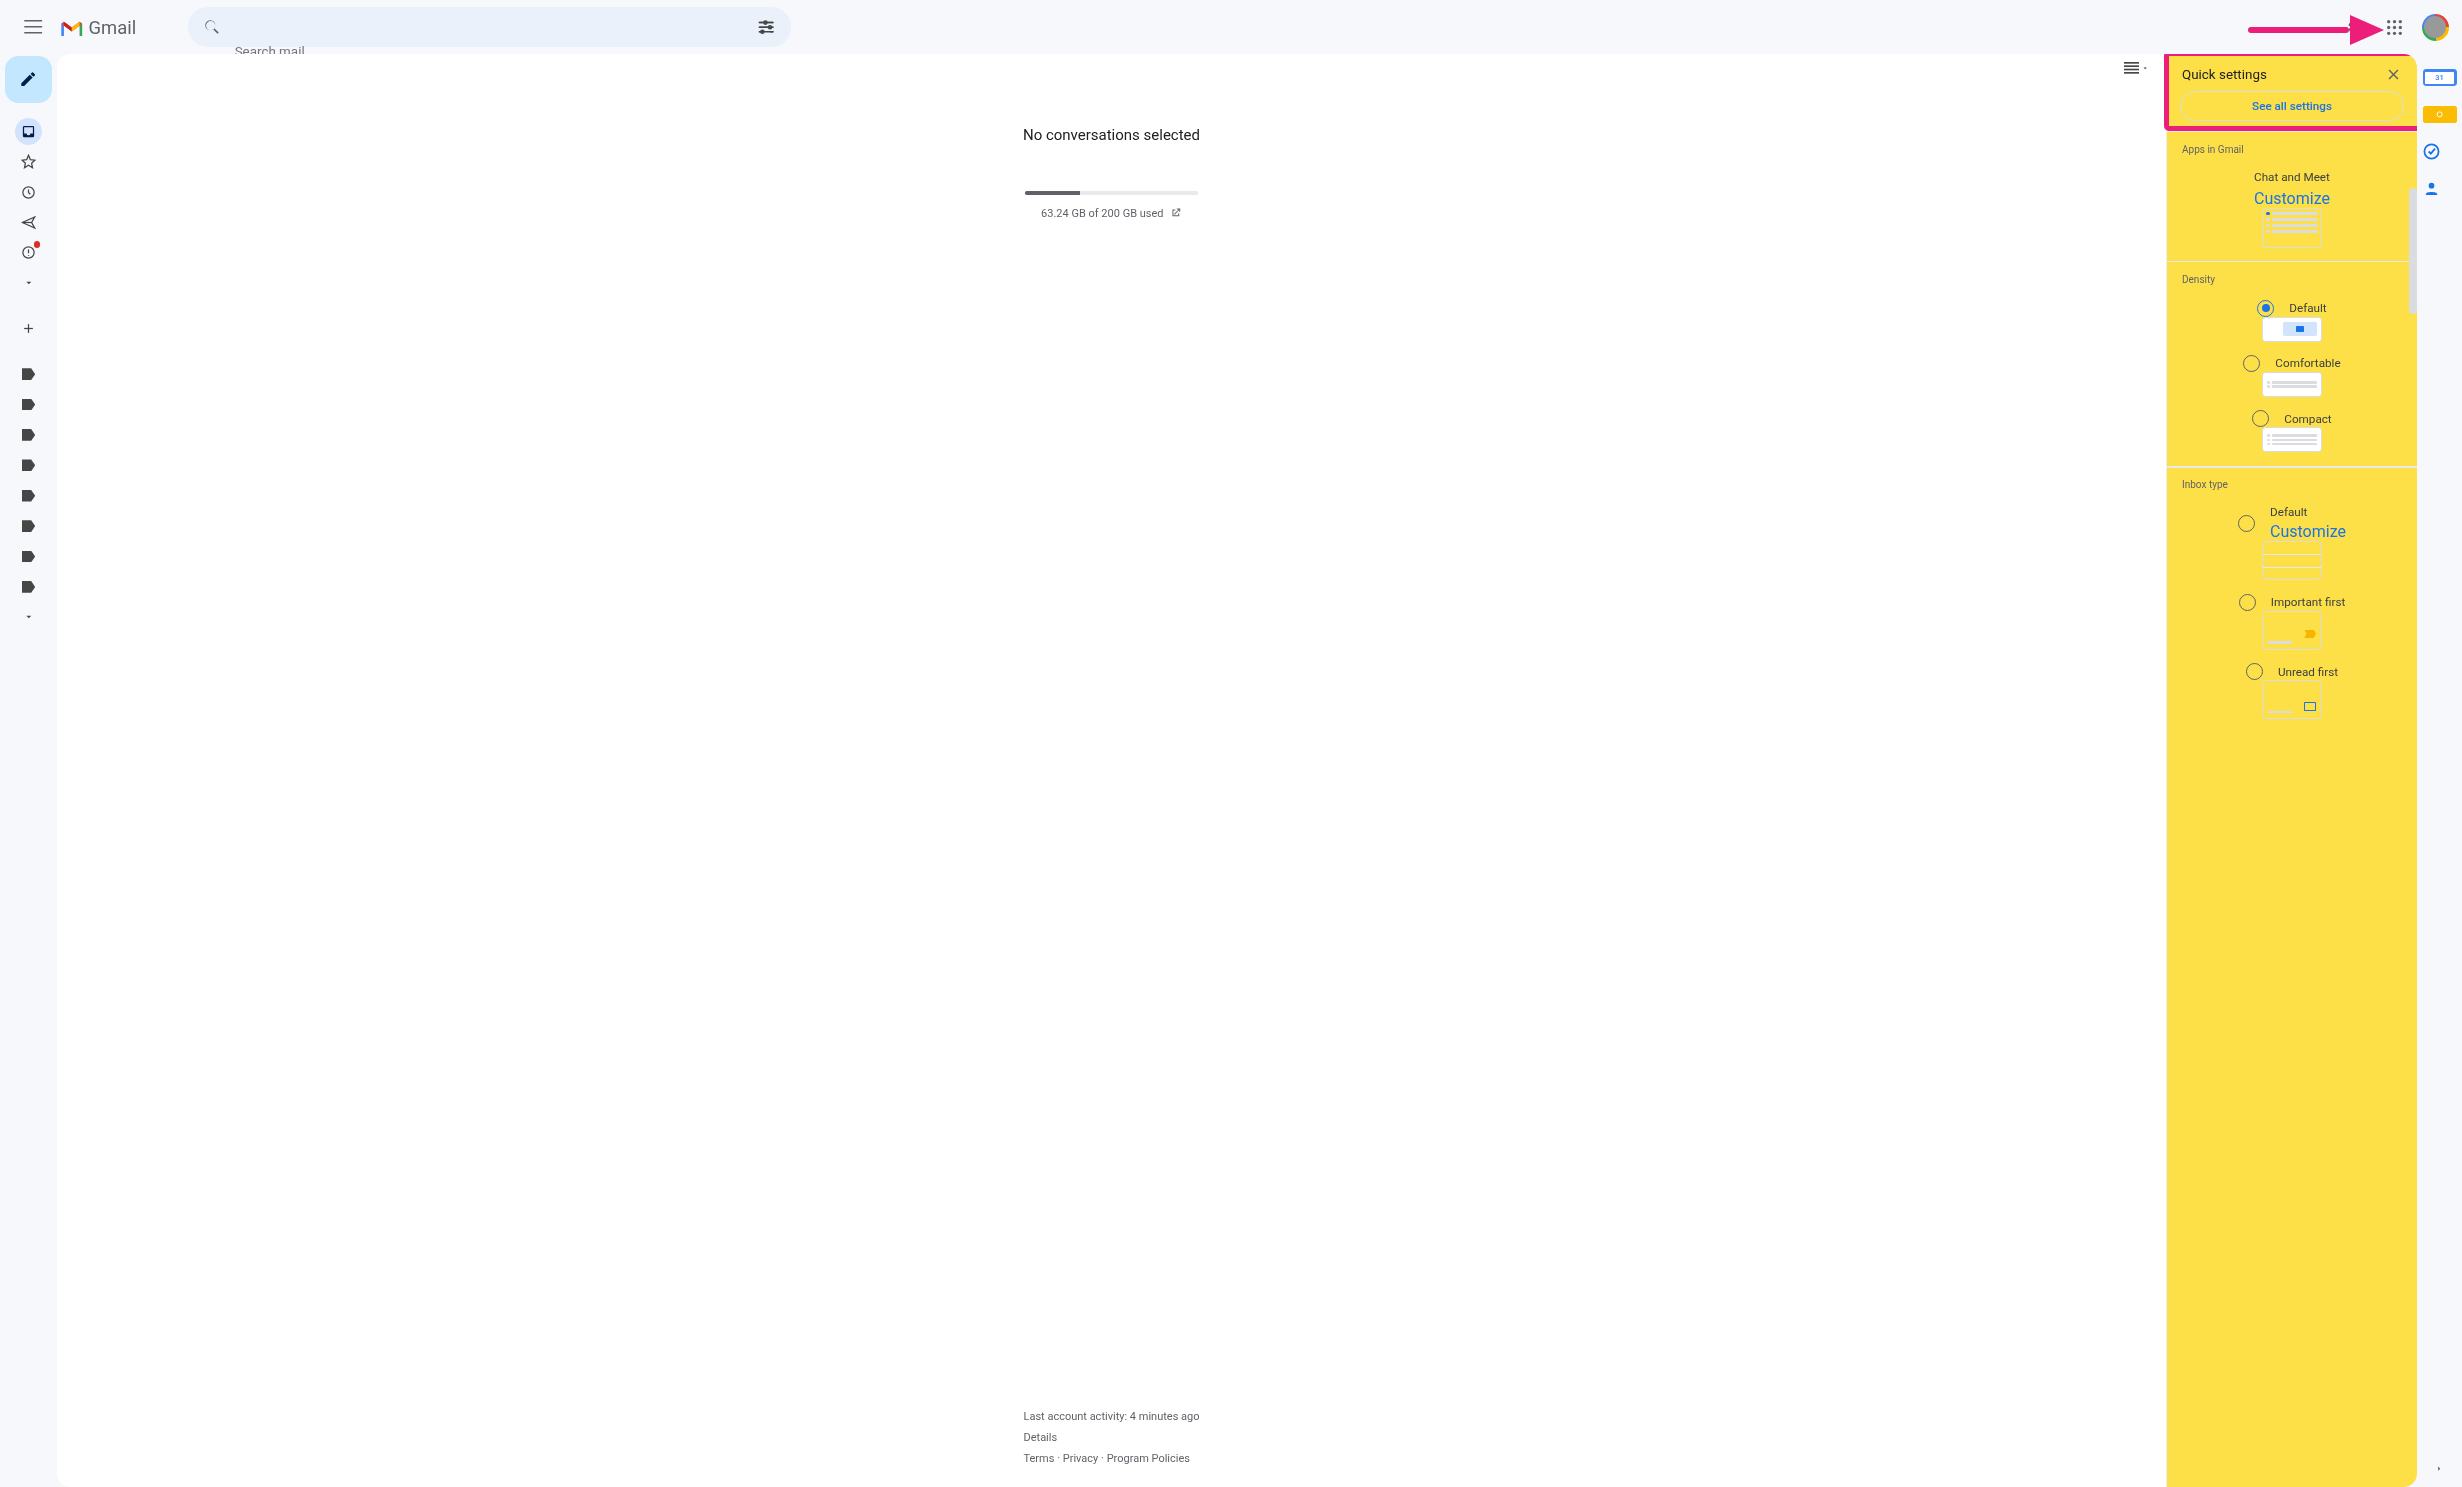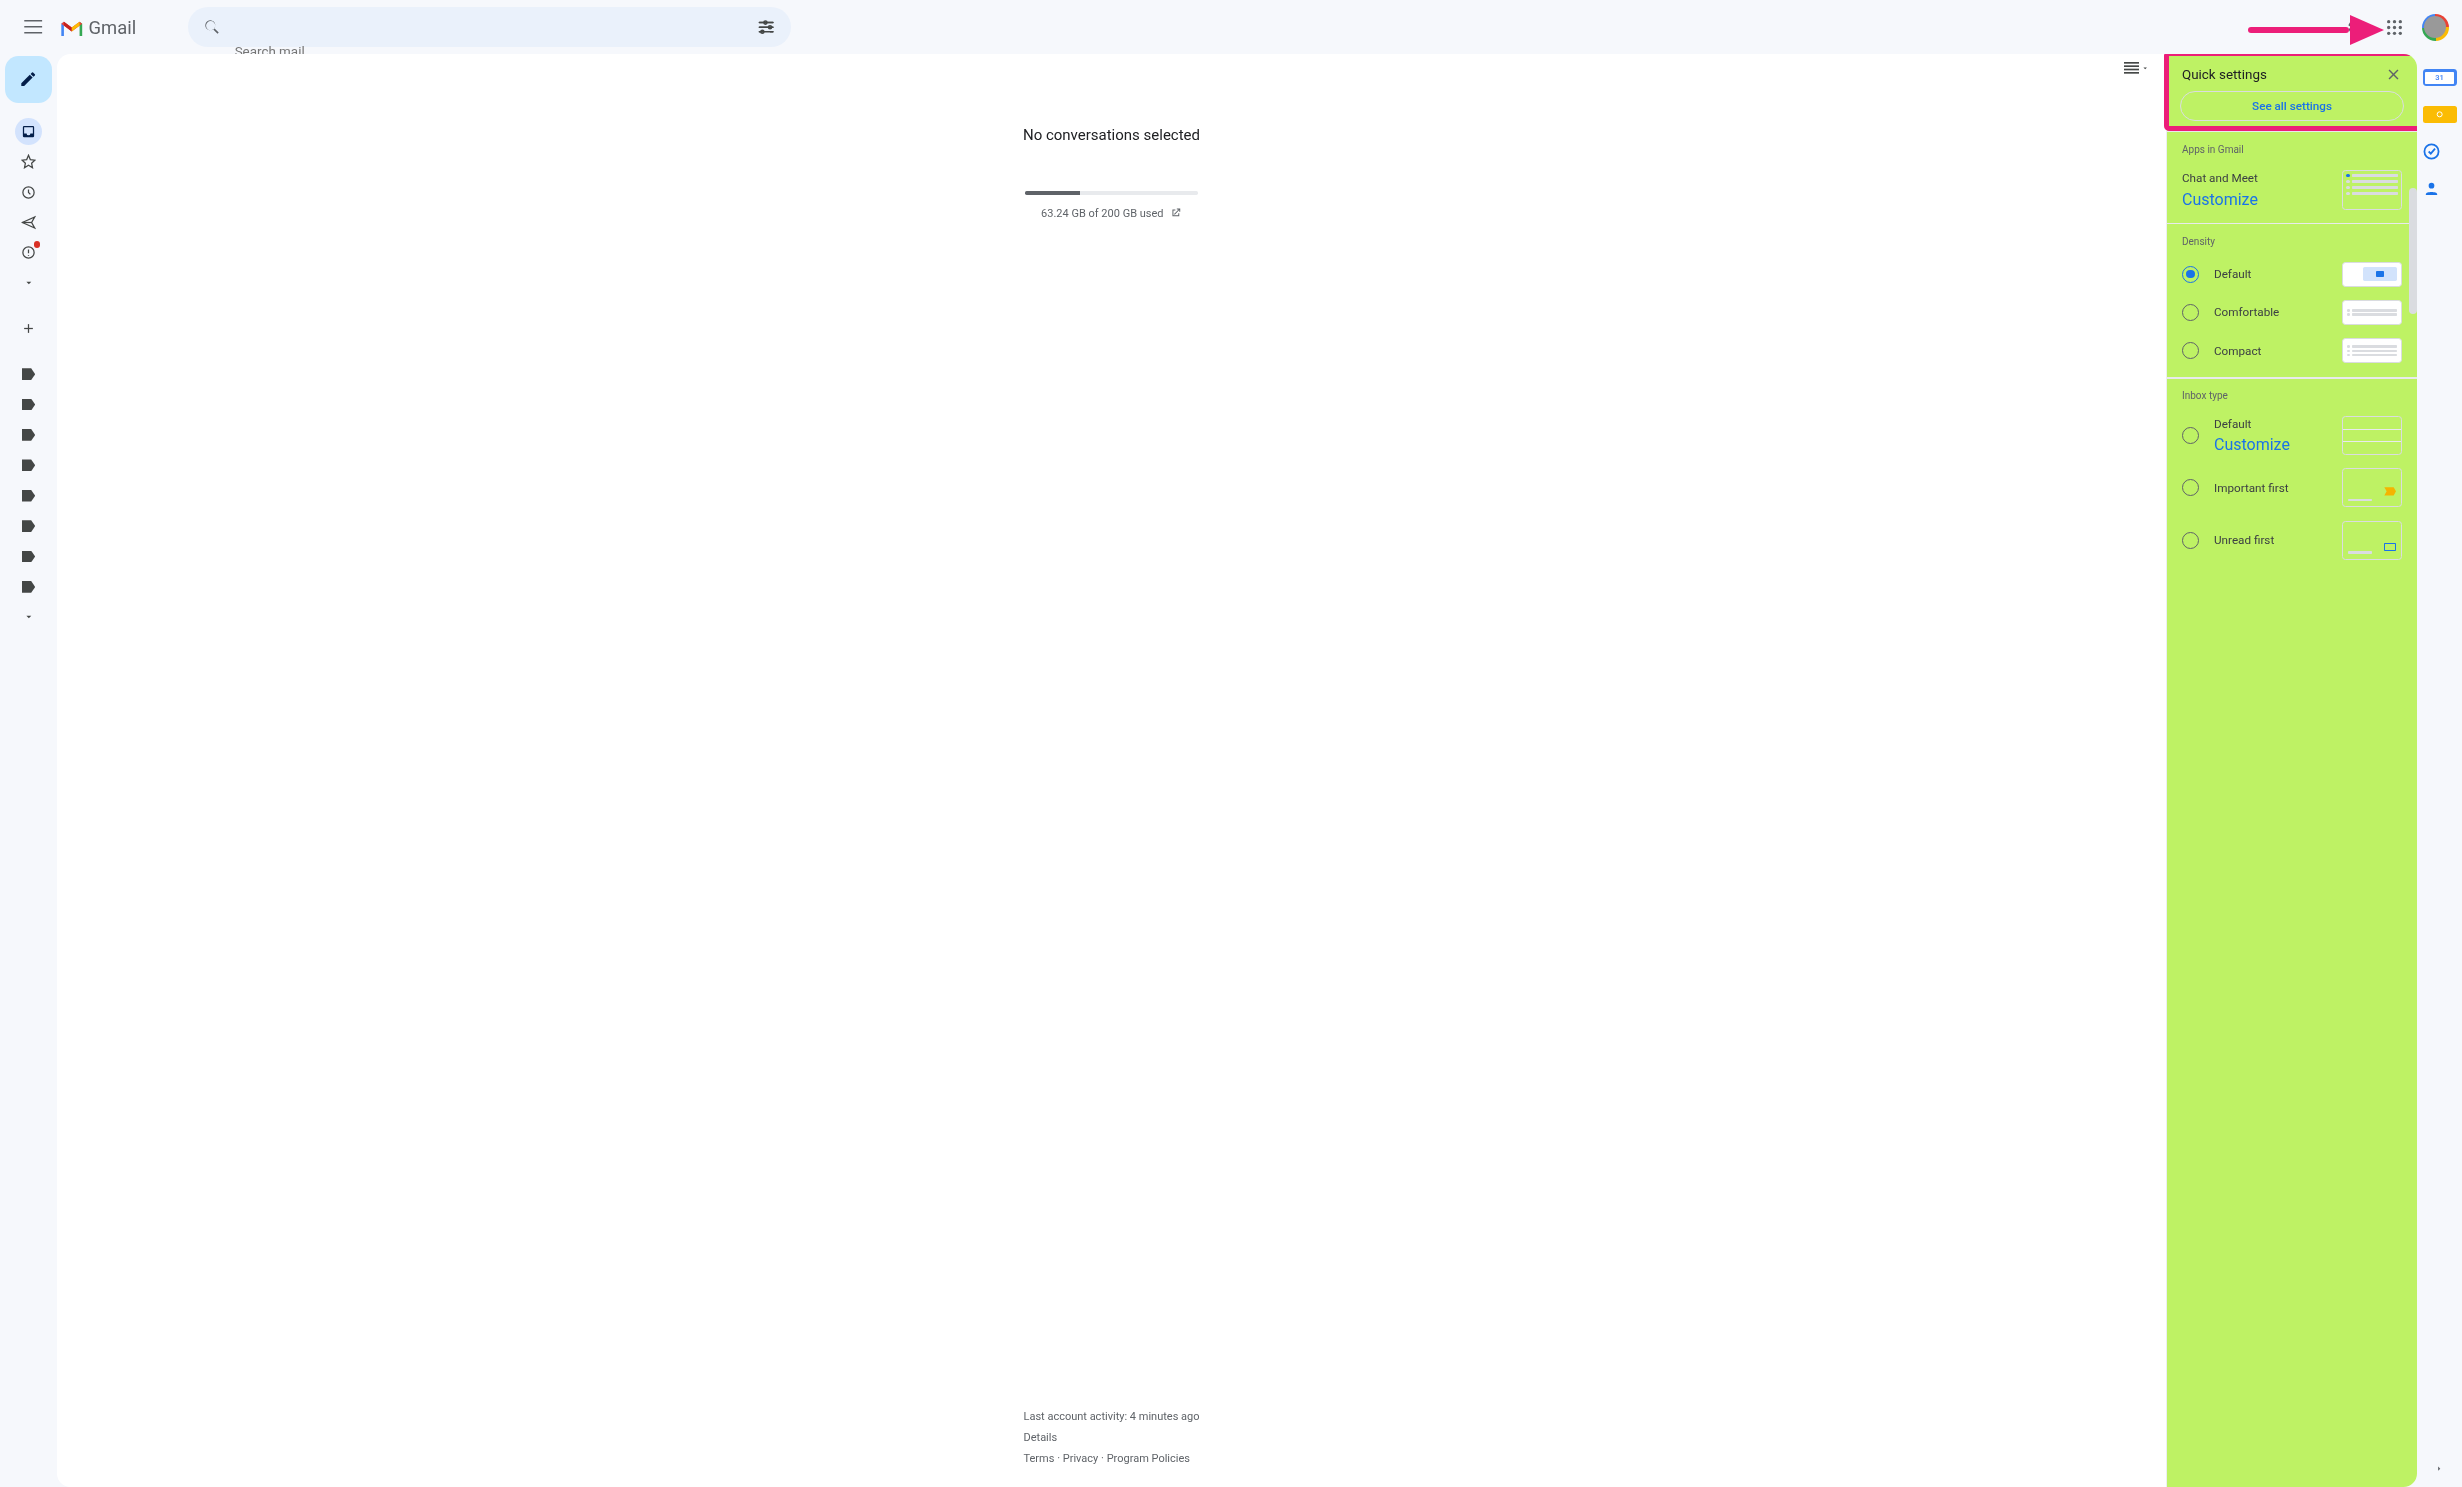--- a/index.html
+++ b/index.html
@@ -33,29 +33,29 @@
   .nomail { text-align:center; padding:17px 0; border-bottom:0.8px solid #eceff1; color:#202124; font-size:11.7px;}
   .reading { flex:1; display:flex; flex-direction:column; align-items:center; position:relative;}
   .reading-toolbar { width:100%; display:flex; justify-content:flex-end; padding:8.4px 17px; color:#444746; gap:3.4px; align-items:center;}
   .noconv { font-size:15px; color:#202124; margin-top:44px; }
   .storage-bar { width:173px; height:3.4px; background:#e8eaed; border-radius:1.7px; margin-top:47px; overflow:hidden;}
   .storage-fill { width:31.6%; height:100%; background:#5f6368; }
   .storage-text { color:#5f6368; margin-top:11.7px; font-size:11px; display:flex; align-items:center; gap:6.7px;}
   .footer { position:absolute; bottom:17px; text-align:left; color:#5f6368; font-size:11px; line-height:1.9;}
   .footer a { color:#5f6368; text-decoration:none; }
   
-  .qs-panel { width:251px; background:#bef264; border-left:0.8px solid #eceff1; display:flex; flex-direction:column; position:relative;}
+  .qs-panel { width:251px; background:#fde047; border-left:0.8px solid #eceff1; display:flex; flex-direction:column; position:relative;}
   .qs-head { padding:11.7px 15px 8.4px 15px; display:flex; align-items:center; justify-content:space-between;}
   .qs-title { font-size:13.4px; color:#202124; }
   .see-all-btn { margin:0 13.4px 10px 13.4px; height:30px; border:0.8px solid #dadce0; border-radius:15px; display:flex; align-items:center; justify-content:center; color:#1a73e8; cursor:pointer; font-weight:500; font-size:11.7px;}
   .qs-divider { height:0.8px; background:#e8eaed; margin:0;}
   .qs-scroll { overflow-y:auto; flex:1; }
   .qs-section { padding:11.7px 15px 6.7px 15px; }
   .qs-label { font-size:10px; color:#5f6368; margin-bottom:8.4px; }
-  .qs-row { display:flex; align-items:center; justify-content:space-between; padding:6.7px 0; }
+  .qs-row { display:flex; align-items:center; justify-content:space-between; padding:6.7px 0;flex-direction:column; }
   .qs-left { display:flex; align-items:center; gap:15px; }
   .radio { width:17px; height:17px; border:1.7px solid #5f6368; border-radius:50%; display:flex; align-items:center; justify-content:center; flex-shrink:0;}
   .radio.sel { border-color:#1a73e8;}
   .radio.sel::after { content:''; width:8.4px; height:8.4px; background:#1a73e8; border-radius:50%; }
   .qs-text { font-size:11.7px; color:#3c4043; }
   .qs-link { font-size:16px; color:#1a73e8; cursor:pointer; }
   .preview { width:60px; height:25px; border:0.8px solid #dadce0; border-radius:3.4px; background:#fff; flex-shrink:0; display:flex; flex-direction:column; justify-content:center; gap:1.7px; padding:2.5px 4.2px;}
   .pv-line { height:2.5px; background:#dadce0; border-radius:0.8px; }
   .pv-dot { width:2.5px; height:2.5px; background:#dadce0; border-radius:50%; display:inline-block; margin-right:2.5px;}
   .preview.density-default { align-items:flex-end; }

